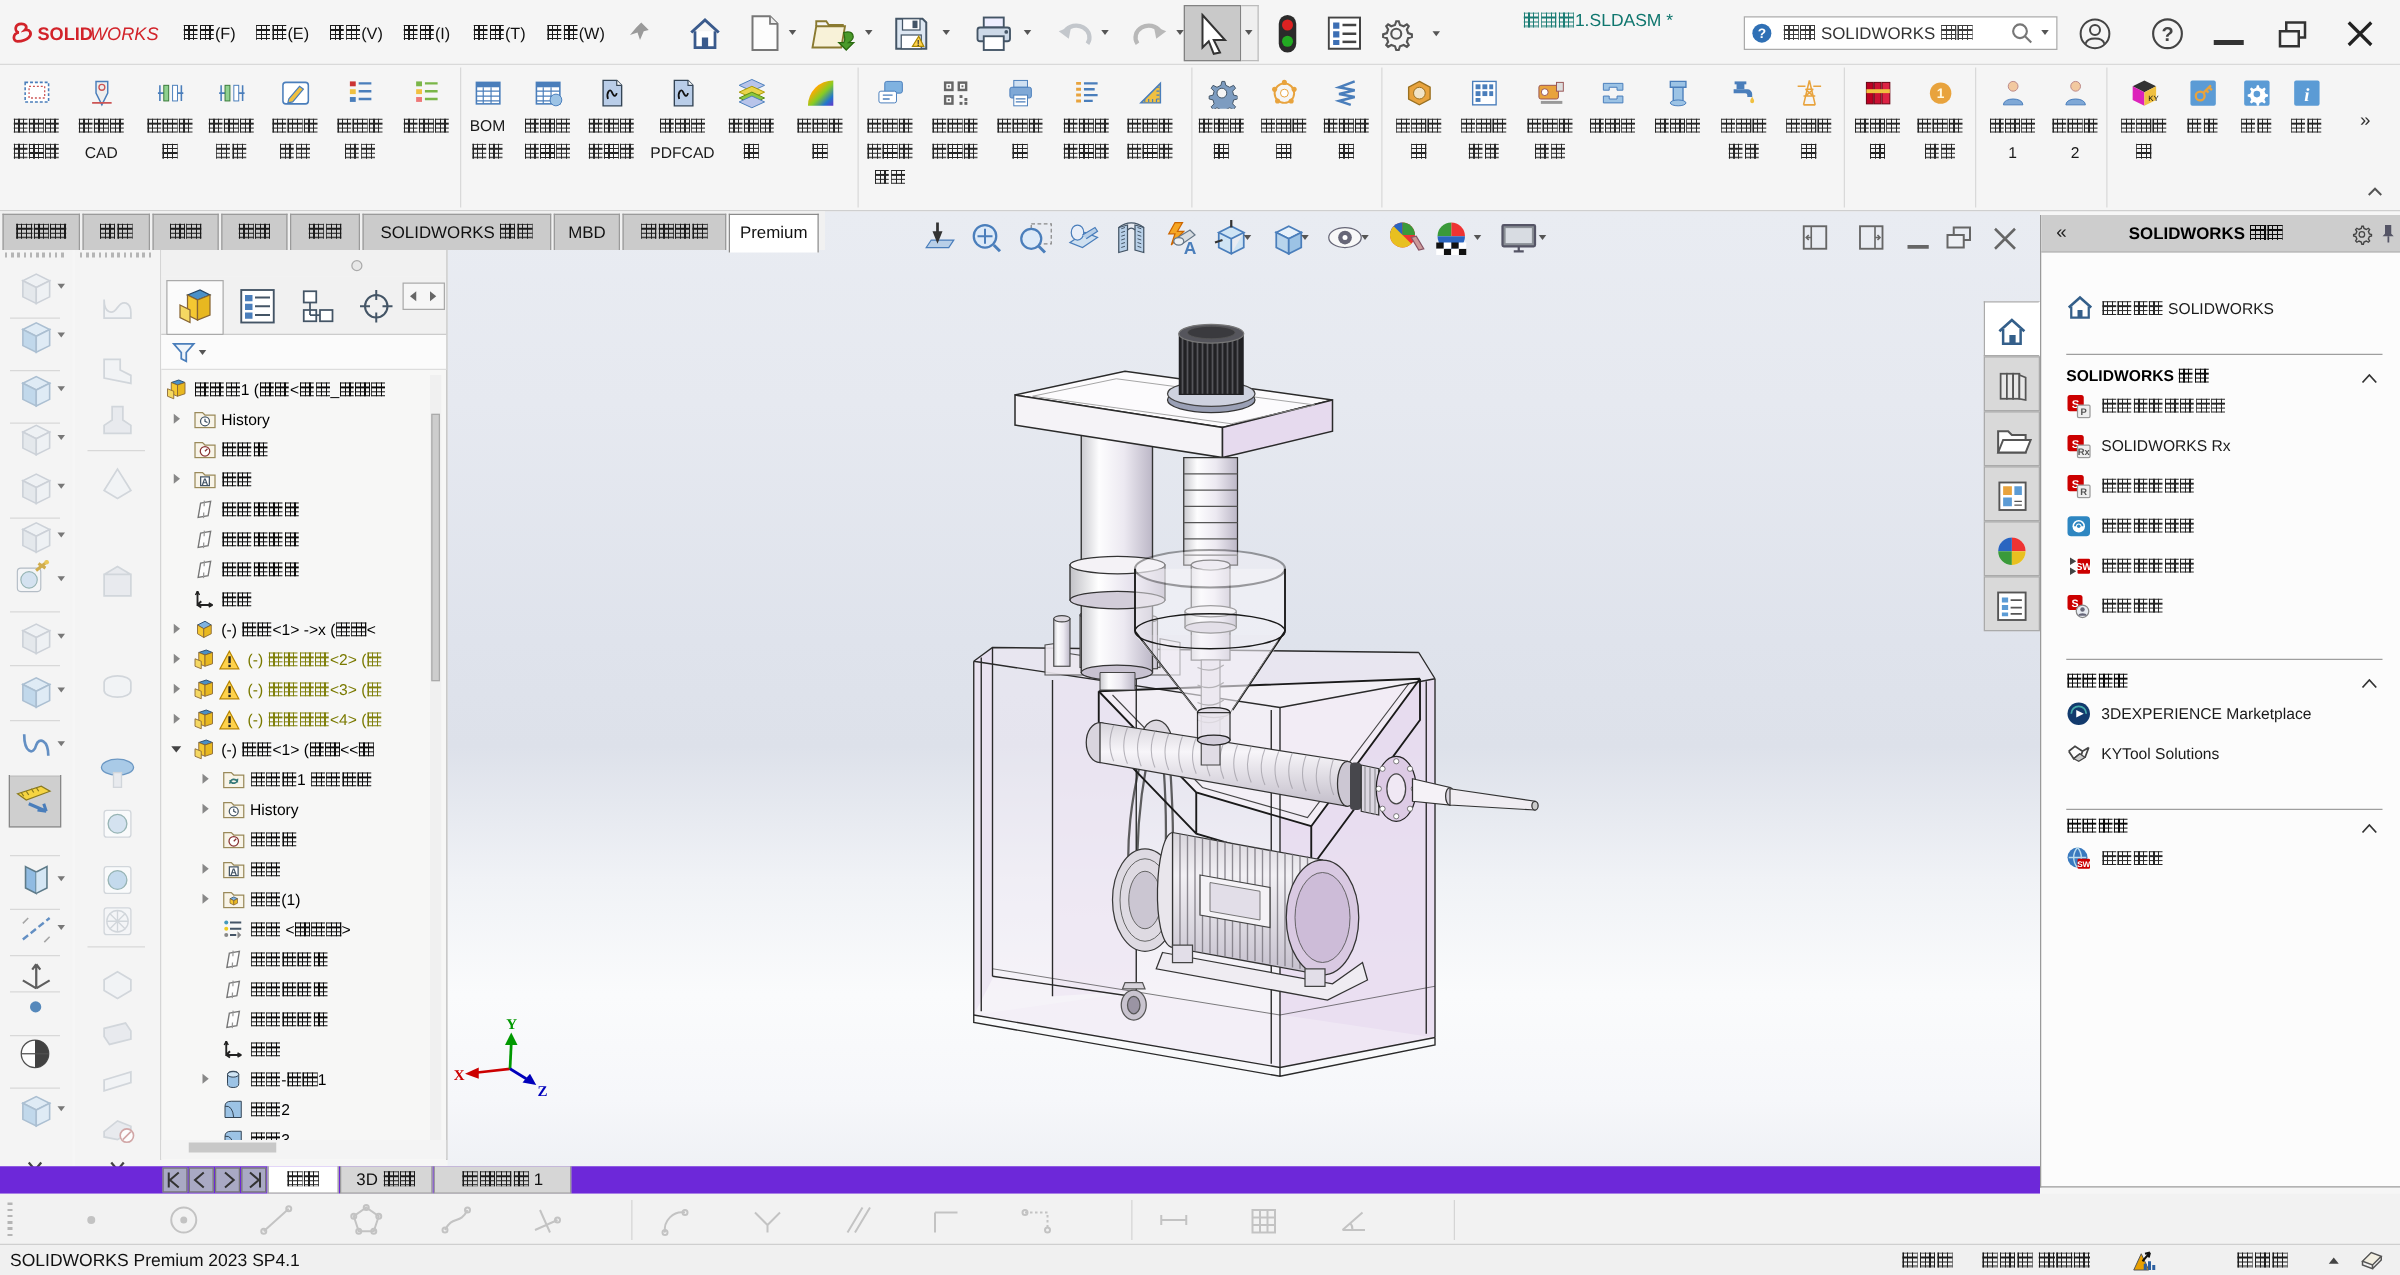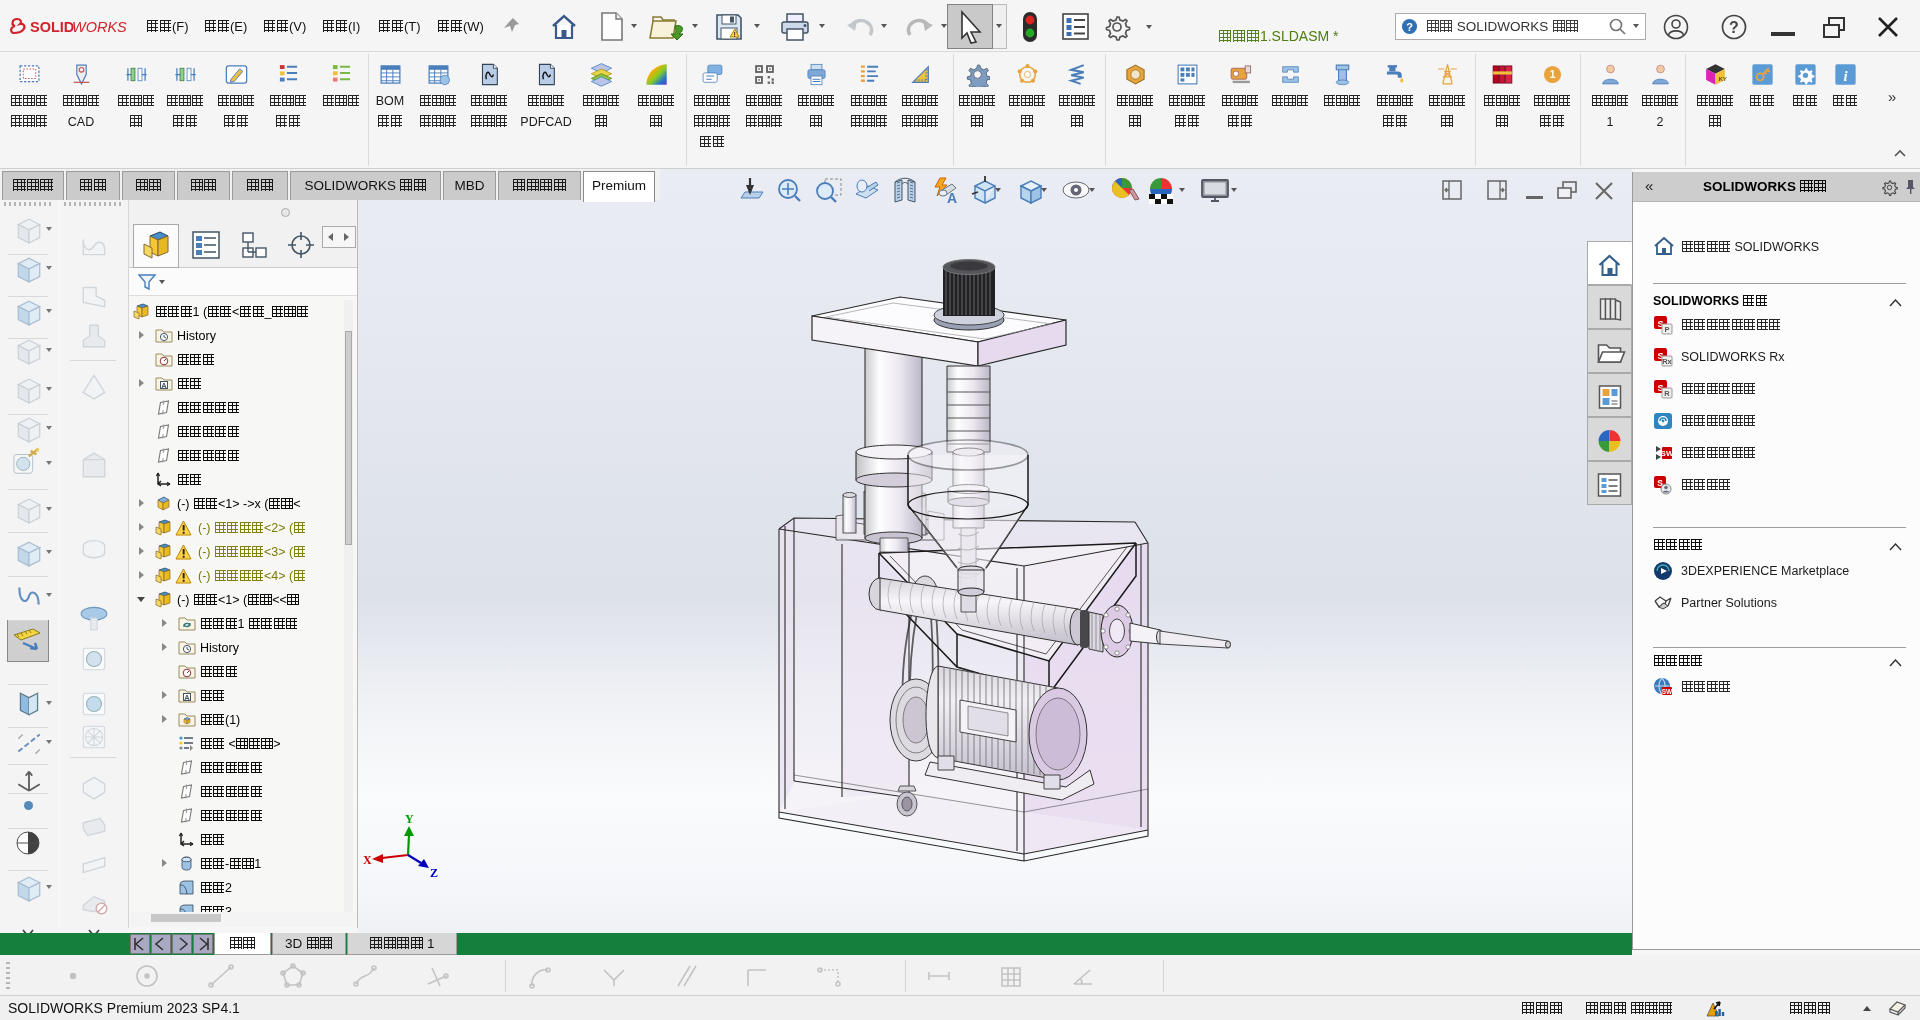--- a/index.html
+++ b/index.html
@@ -31,21 +31,21 @@
 #tree{left:128px;top:200px;width:230px;height:728px;background:#f7f7f6;border-right:1px solid #bbb;border-left:1px solid #d5d5d5;font-size:12.5px;color:#000}
 
 #tpane{left:1632px;top:172px;width:288px;height:778px;background:#fcfcfc;border-left:1px solid #9a9a9a;border-bottom:1px solid #9a9a9a}
 #tphead{left:0;top:0;width:287px;height:30px;background:#cdcdcd;border-bottom:1px solid #b5b5b5}
 .tpitem{position:absolute;font-size:12.5px;color:#1a1a1a;white-space:nowrap}
 .tphdr{position:absolute;font-size:12.5px;font-weight:bold;color:#000}
 .tpdiv{position:absolute;left:20px;width:253px;height:1px;background:#9e9e9e}
 #tptabs{left:1587px;top:241px;width:45px;height:265px}
 .tptab{position:absolute;left:0;width:45px;height:44px;background:#d9d9d9;border:1px solid #aaa}
 
-#dtabs{left:0;top:933px;width:1632px;height:22px;background:#15803d}
+#dtabs{left:0;top:933px;width:1632px;height:22px;background:#6d28d9}
 .dtab{position:absolute;top:0;height:22px;background:#d6d6d6;border:1px solid #9b9b9b;border-top:none;font-size:13.5px;color:#111;text-align:center;line-height:21px}
 #sketchbar{left:0;top:955px;width:1920px;height:40px;background:#f2f2f2}
 #statusbar{left:0;top:995px;width:1920px;height:25px;background:#f0f0f0;border-top:1px solid #cfcfcf;font-size:14px;color:#111}
 </style></head>
 <body>
 <div id="app">
 
 <div class="abs" id="topbar">
   <svg class="abs" style="left:8px;top:11px" width="120" height="30" viewBox="0 0 120 30">
     <path d="M6 22 C2 22 2 16 7 15 C3 14 4 8 9 8 C13 8 14 11 12 13 C16 12 18 16 15 19 C12 22 9 22 6 22 Z" fill="none" stroke="#d2232a" stroke-width="2.2"></path>
@@ -83,21 +83,21 @@
     <rect x="12" y="6" width="11" height="2" fill="#444"></rect>
         <rect x="12" y="13" width="11" height="2" fill="#444"></rect>
         <rect x="12" y="19.5" width="11" height="2" fill="#444"></rect>
   </svg>
 
   <svg class="abs" style="left:1103px;top:13px" width="28" height="28" viewBox="0 0 28 28">
     <path d="M14 4 l2 0 1 3 3 1 2.5-1.5 1.5 1.5 -1.5 2.5 1 3 3 1 0 2 -3 1 -1 3 1.5 2.5 -1.5 1.5 -2.5-1.5 -3 1 -1 3 -2 0 -1-3 -3-1 -2.5 1.5 -1.5-1.5 1.5-2.5 -1-3 -3-1 0-2 3-1 1-3 -1.5-2.5 1.5-1.5 2.5 1.5 3-1 Z" fill="none" stroke="#555" stroke-width="1.7"></path>
     <circle cx="14" cy="18" r="4" fill="none" stroke="#555" stroke-width="1.7" transform="translate(0,-4)"></circle>
   </svg>
   <div class="abs tri-d" style="left:1146px;top:25px"></div>
-  <div class="abs" style="left:1218px;top:28px;font-size:14px;color:#4d7c0f"><span class="cj"></span><span class="cj"></span><span class="cj"></span>1.SLDASM *</div>
+  <div class="abs" style="left:1218px;top:8px;font-size:14px;color:#0f766e"><span class="cj"></span><span class="cj"></span><span class="cj"></span>1.SLDASM *</div>
 
   <div class="abs" style="left:1395px;top:13px;width:251px;height:27px;background:#fff;border:1px solid #ababab"></div>
   <svg class="abs" style="left:1401px;top:18px" width="17" height="17" viewBox="0 0 17 17">
         <circle cx="8.5" cy="8.5" r="7.6" fill="#2f70b5"></circle>
         <text x="8.5" y="12.5" font-size="11" font-weight="bold" fill="#fff" text-anchor="middle">?</text>
       </svg>
   <div class="abs" style="left:1426px;top:19px;font-size:13.5px;color:#333"><span class="cj"></span><span class="cj"></span> SOLIDWORKS <span class="cj"></span><span class="cj"></span></div>
   <svg class="abs" style="left:1608px;top:17px" width="19" height="19" viewBox="0 0 19 19">
         <circle cx="8" cy="8" r="5.5" fill="none" stroke="#777" stroke-width="1.7"></circle>
         <path d="M12 12 L17 17" stroke="#777" stroke-width="1.7"></path>
@@ -966,21 +966,21 @@
       <svg class="abs" style="left:20px;top:389px" width="20" height="20" viewBox="0 0 20 20">
         <circle cx="10" cy="10" r="9" fill="#123a6d"></circle>
         <path d="M4 10 a6 6 0 0 1 12 0" fill="none" stroke="#4aa" stroke-width="1.4"></path>
         <path d="M8 7 l6 3 -6 3 Z" fill="#fff"></path>
       </svg>
       <div class="tpitem" style="left:48px;top:392px">3DEXPERIENCE Marketplace</div>
       <svg class="abs" style="left:20px;top:421px" width="20" height="20" viewBox="0 0 20 20">
         <path d="M2 8 L7 4 L13 8 L18 5 M2 8 l4 6 5-4 M13 8 l-2 6 M18 5 l-3 8" fill="none" stroke="#444" stroke-width="1.4"></path>
         <path d="M6 14 l5 -4 4 3 -5 3 Z" fill="#ccc" stroke="#444"></path>
       </svg>
-      <div class="tpitem" style="left:48px;top:424px">Partner Solutions</div>
+      <div class="tpitem" style="left:48px;top:424px">KYTool Solutions</div>
       <div class="tpdiv" style="top:475px"></div>
       <div class="tphdr" style="left:20px;top:482px"><span class="cj"></span><span class="cj"></span><span class="cj"></span><span class="cj"></span></div>
       <svg class="abs" style="left:256px;top:487px" width="13" height="8" viewBox="0 0 13 8">
         <path d="M1 7 L6.5 1 L12 7" fill="none" stroke="#333" stroke-width="1.4"></path>
       </svg>
       <svg class="abs" style="left:20px;top:505px" width="20" height="20" viewBox="0 0 20 20">
         <circle cx="9" cy="9" r="8" fill="#3a7abf"></circle>
         <path d="M2 9 h14 M9 1 a12 12 0 0 1 0 16 M9 1 a12 12 0 0 0 0 16" fill="none" stroke="#bde" stroke-width="1.1"></path>
         <rect x="9" y="10" width="10" height="8" rx="1" fill="#c00"></rect>
         <text x="14" y="16.5" font-size="6.5" font-weight="bold" fill="#fff" text-anchor="middle">SW</text>

